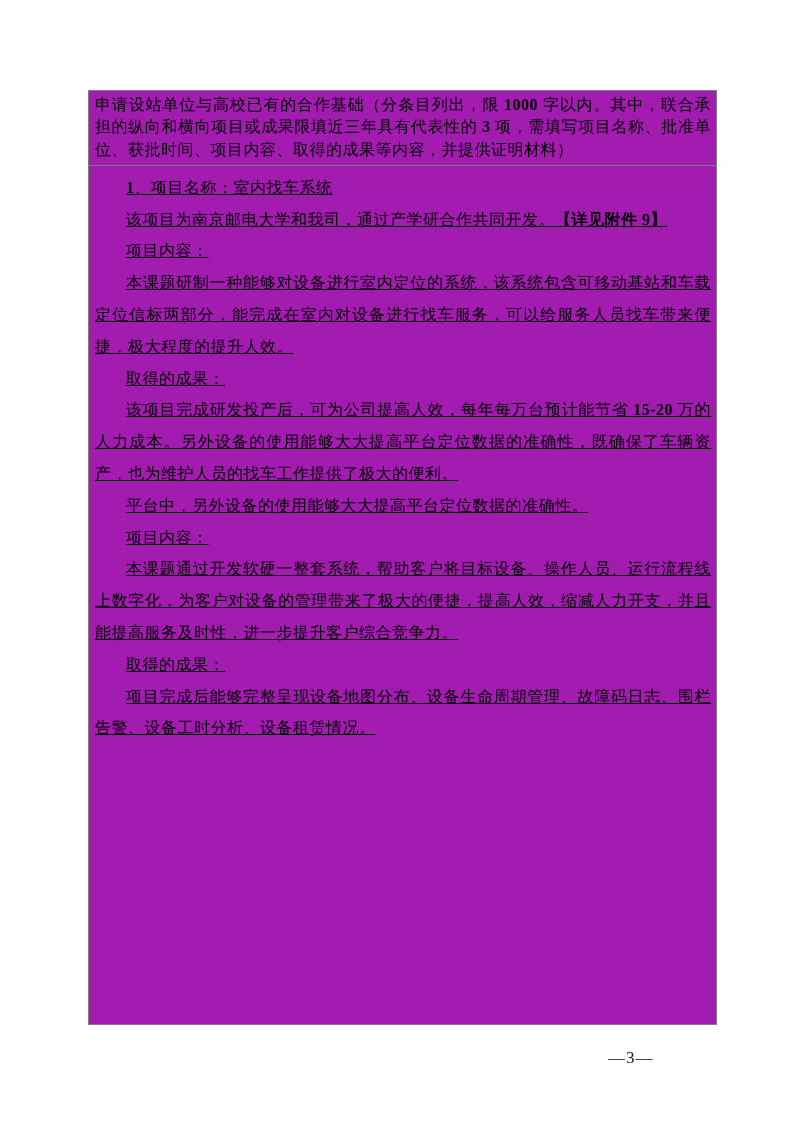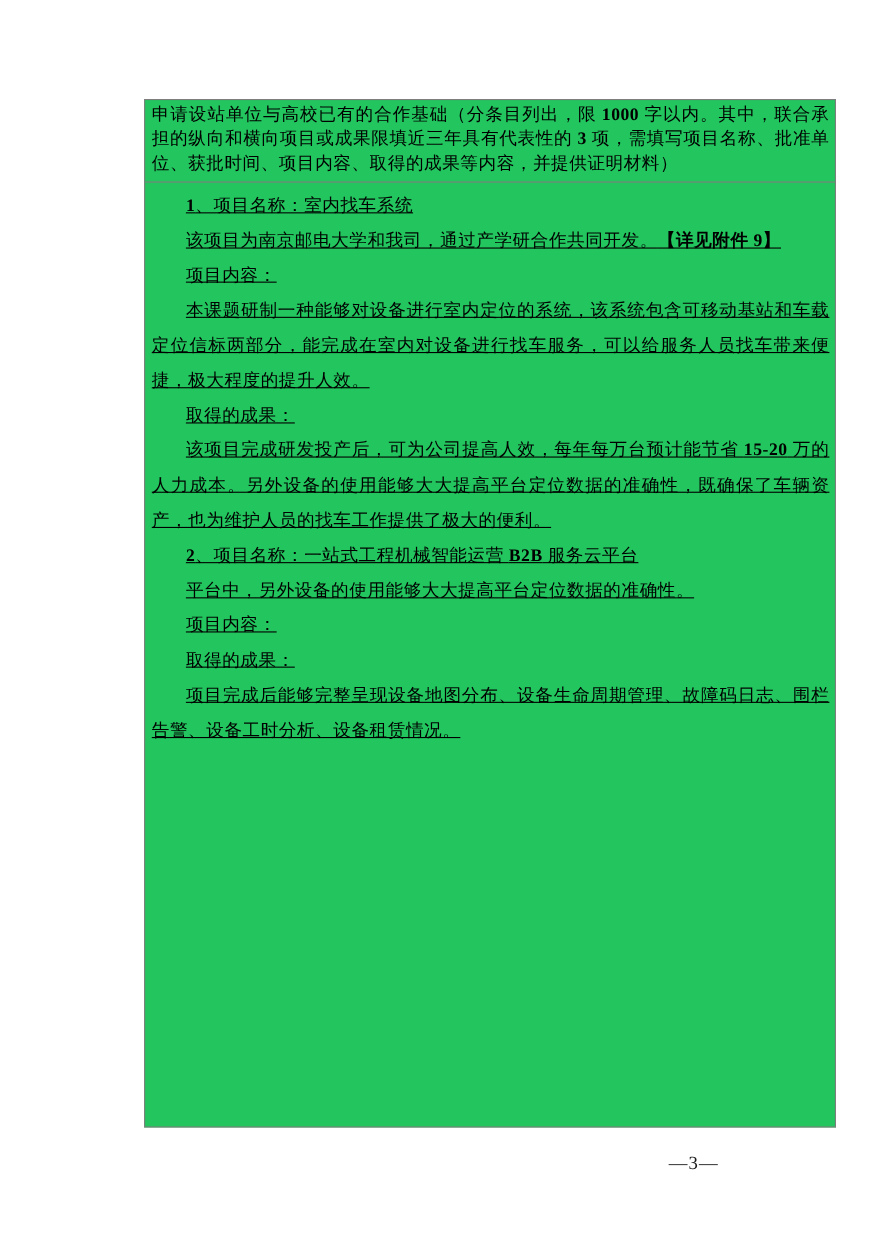--- a/index.html
+++ b/index.html
@@ -14,23 +14,22 @@
     font-family: "Liberation Serif", serif;
     color: #000000;
     overflow: hidden;
   }
   .form-table {
     position: absolute;
     left: 88px;
     top: 90px;
     width: 629px;
     border: 1px solid #7e7e7e;
-    background: #22c55e;
+    background: #a21caf;
     box-sizing: border-box;
-    margin-left: 43px;
   }
   .cell {
     box-sizing: border-box;
     font-size: 16px;
     letter-spacing: 0.5px;
   }
   .header-cell {
     border-bottom: 1px solid #7e7e7e;
     padding: 3px 5px 4px 6px;
     line-height: 22.3px;
@@ -68,21 +67,21 @@
   <div class="cell header-cell">
       <p class="para"><span>申请设站单位与高校已有的合作基础（分条目列出，限 </span><span class="bold">1000</span><span> 字以内。其中，联合承担的纵向和横向项目或成果限填近三年具有代表性的 </span><span class="bold">3</span><span> 项，需填写项目名称、批准单位、获批时间、项目内容、取得的成果等内容，并提供证明材料）</span></p>
     </div>
   <div class="cell content-cell">
       <p class="para indent"><span class="bold">1</span><span>、项目名称：室内找车系统</span></p>
       <p class="para indent"><span>该项目为南京邮电大学和我司，通过产学研合作共同开发。</span><span class="bold">【详见附件 9】</span></p>
       <p class="para indent"><span>项目内容：</span></p>
       <p class="para indent"><span>本课题研制一种能够对设备进行室内定位的系统，该系统包含可移动基站和车载定位信标两部分，能完成在室内对设备进行找车服务，可以给服务人员找车带来便捷，极大程度的提升人效。</span></p>
       <p class="para indent"><span>取得的成果：</span></p>
       <p class="para indent"><span>该项目完成研发投产后，可为公司提高人效，每年每万台预计能节省 </span><span class="bold">15-20</span><span> 万的人力成本。另外设备的使用能够大大提高平台定位数据的准确性，既确保了车辆资产，也为维护人员的找车工作提供了极大的便利。</span></p>
-      <p class="para indent"><span class="bold">2</span><span>、项目名称：一站式工程机械智能运营 </span><span class="bold">B2B</span><span> 服务云平台</span></p>
       <p class="para indent"><span>平台中，另外设备的使用能够大大提高平台定位数据的准确性。</span></p>
       <p class="para indent"><span>项目内容：</span></p>
+      <p class="para indent"><span>本课题通过开发软硬一整套系统，帮助客户将目标设备、操作人员、运行流程线上数字化，为客户对设备的管理带来了极大的便捷，提高人效，缩减人力开支，并且能提高服务及时性，进一步提升客户综合竞争力。</span></p>
       <p class="para indent"><span>取得的成果：</span></p>
       <p class="para indent"><span>项目完成后能够完整呈现设备地图分布、设备生命周期管理、故障码日志、围栏告警、设备工时分析、设备租赁情况。</span></p>
     </div>
 </div>
 
 <div class="page-number">—3—</div>
 
 </body></html>

